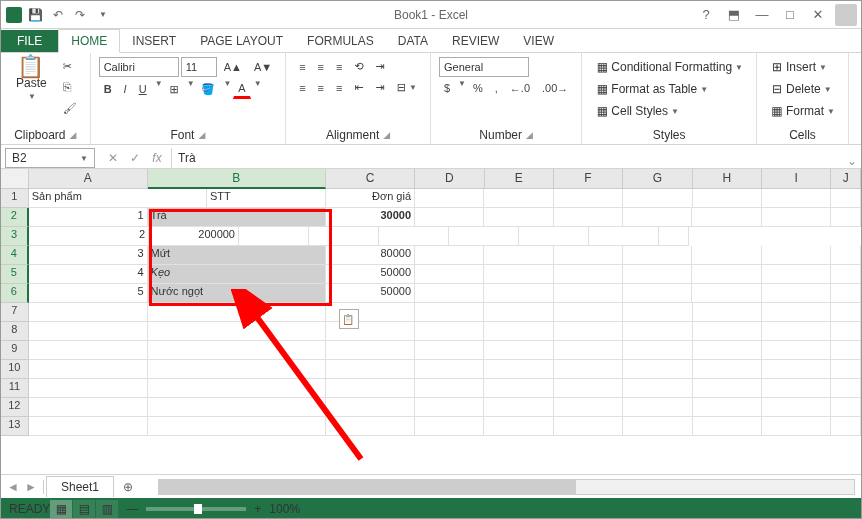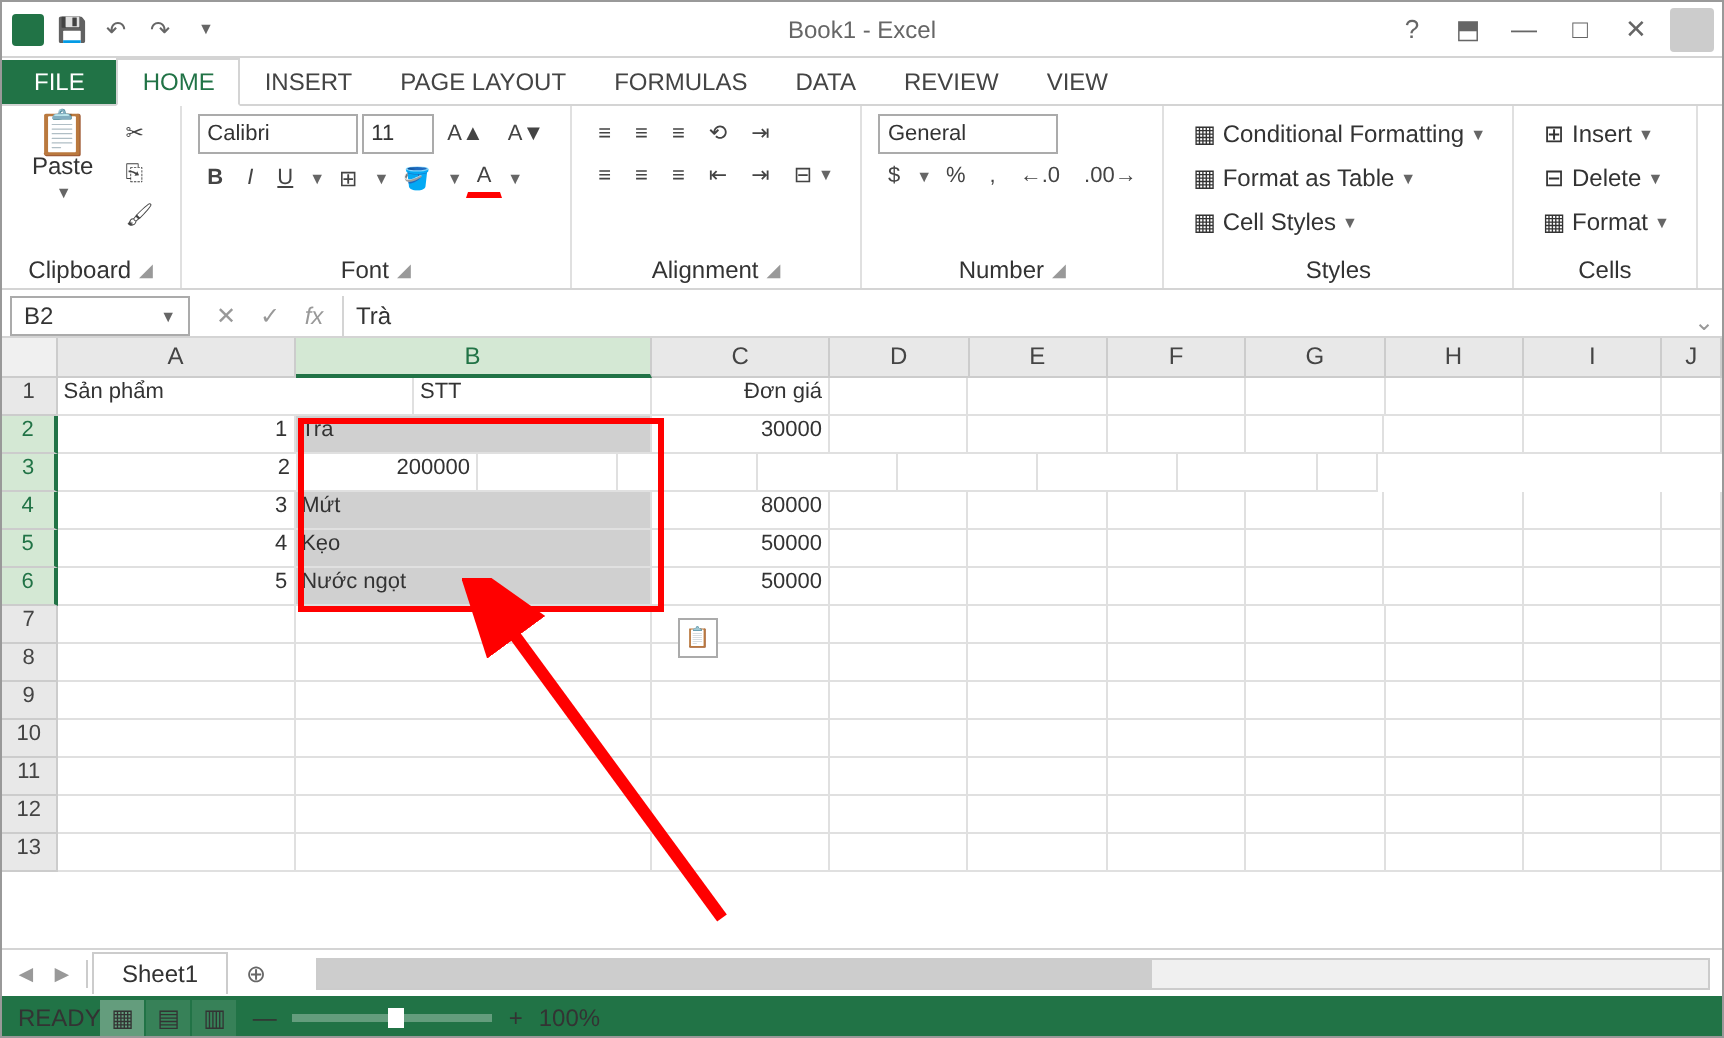--- a/index.html
+++ b/index.html
@@ -14,21 +14,21 @@
 .tabs{height:24px;display:flex;align-items:flex-end;background:#fff;border-bottom:1px solid #d4d4d4}
 .tab{padding:4px 12px;color:#444;cursor:pointer}
 .tab.file{background:#217346;color:#fff;padding:4px 16px}
 .tab.active{border:1px solid #d4d4d4;border-bottom:1px solid #fff;margin-bottom:-1px;background:#fff;color:#217346}
 .ribbon{height:92px;background:#fff;display:flex;border-bottom:1px solid #d4d4d4}
 .group{border-right:1px solid #e0e0e0;padding:2px 8px 0;display:flex;flex-direction:column;justify-content:space-between}
 .group-label{text-align:center;color:#666;font-size:11px;padding:2px 0;display:flex;align-items:center;justify-content:center;gap:4px}
 .dlg-launcher{font-size:9px;color:#999}
 .group-body{display:flex;gap:4px;flex:1;align-items:flex-start;padding-top:2px}
 .vstack{display:flex;flex-direction:column;gap:2px}
-.hstack{display:flex;gap:2px;align-items:center}
+.hstack{display:flex;gap:2px;}
 .rbtn{padding:2px 4px;border:1px solid transparent;display:flex;align-items:center;gap:2px;color:#444;font-size:11px;white-space:nowrap}
 .big-btn{display:flex;flex-direction:column;align-items:center;padding:2px 6px;gap:2px}
 .font-sel{width:80px;height:20px;border:1px solid #ababab;padding:0 4px;font-size:11px;background:#fff}
 .size-sel{width:36px;height:20px;border:1px solid #ababab;padding:0 4px;font-size:11px;background:#fff}
 .ico{width:14px;height:14px;display:inline-flex;align-items:center;justify-content:center;font-size:12px}
 .num-sel{width:90px;height:20px;border:1px solid #ababab;padding:0 4px;font-size:11px;background:#fff}
 .formula-bar{height:24px;display:flex;align-items:flex-end;border-bottom:1px solid #d4d4d4;background:#fff}
 .name-box{width:90px;height:20px;border:1px solid #ababab;margin:0 4px;padding:0 6px;display:flex;align-items:center;background:#fff}
 .fb-btns{display:flex;gap:2px;padding:0 4px;border-right:1px solid #d4d4d4}
 .fb-btn{width:20px;height:20px;display:flex;align-items:center;justify-content:center;color:#999}
@@ -288,21 +288,21 @@
       <div class="cell" style="width: 70px;"></div>
       <div class="cell" style="width: 70px;"></div>
       <div class="cell" style="width: 70px;"></div>
       <div class="cell" style="width: 70px;"></div>
       <div class="cell" style="width: 30px;"></div>
     </div>
     <div class="row">
       <div class="row-h sel">2</div>
       <div class="cell r" style="width: 120px;">1</div>
       <div class="cell selected" style="width: 180px;">Trà</div>
-      <div class="cell r" style="width: 90px;">30000</div>
+      <div class="cell r" style="width: 90px; font-weight: bold;">30000</div>
       <div class="cell" style="width: 70px;"></div>
       <div class="cell" style="width: 70px;"></div>
       <div class="cell" style="width: 70px;"></div>
       <div class="cell" style="width: 70px;"></div>
       <div class="cell" style="width: 70px;"></div>
       <div class="cell" style="width: 70px;"></div>
       <div class="cell" style="width: 30px;"></div>
     </div>
     <div class="row">
       <div class="row-h sel">3</div>
@@ -325,21 +325,21 @@
       <div class="cell" style="width: 70px;"></div>
       <div class="cell" style="width: 70px;"></div>
       <div class="cell" style="width: 70px;"></div>
       <div class="cell" style="width: 70px;"></div>
       <div class="cell" style="width: 70px;"></div>
       <div class="cell" style="width: 30px;"></div>
     </div>
     <div class="row">
       <div class="row-h sel">5</div>
       <div class="cell r" style="width: 120px;">4</div>
-      <div class="cell selected" style="width: 180px;">Kẹo</div>
+      <div class="cell selected" style="width: 180px; font-style: italic;">Kẹo</div>
       <div class="cell r" style="width: 90px;">50000</div>
       <div class="cell" style="width: 70px;"></div>
       <div class="cell" style="width: 70px;"></div>
       <div class="cell" style="width: 70px;"></div>
       <div class="cell" style="width: 70px;"></div>
       <div class="cell" style="width: 70px;"></div>
       <div class="cell" style="width: 70px;"></div>
       <div class="cell" style="width: 30px;"></div>
     </div>
     <div class="row">

